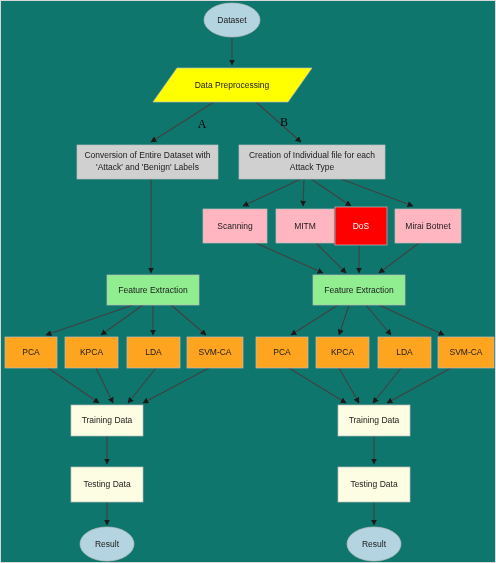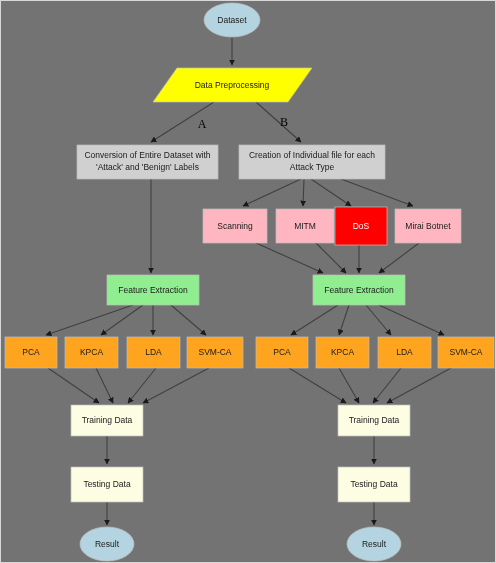--- a/index.html
+++ b/index.html
@@ -1,17 +1,17 @@
 <!DOCTYPE html>
 <html><head>
 <meta charset="utf-8">
 <style>
   html,body{margin:0;padding:0;background:#ffffff;}
   body{width:496px;height:563px;font-family:"Liberation Sans",sans-serif;}
-  #canvas{position:relative;width:496px;height:563px;background:#737373;
+  #canvas{position:relative;width:496px;height:563px;background:#0f766e;
           border:1px solid #d8d8d8;box-sizing:border-box;overflow:hidden;}
   svg{display:block;width:496px;height:563px;}
   .nodeText{font-family:"Liberation Sans",sans-serif;font-size:8.5px;fill:#1a1a1a;
             text-anchor:middle;dominant-baseline:middle;}
   .nodeText.white{fill:#ffffff;}
   .branchText{font-family:"Liberation Serif",serif;font-size:12px;fill:#000000;
               text-anchor:middle;dominant-baseline:middle;}
   .edge{stroke:#404040;stroke-width:1.1;fill:none;}
   .shape{stroke:#bdbdbd;stroke-width:0.7;}
 </style>

